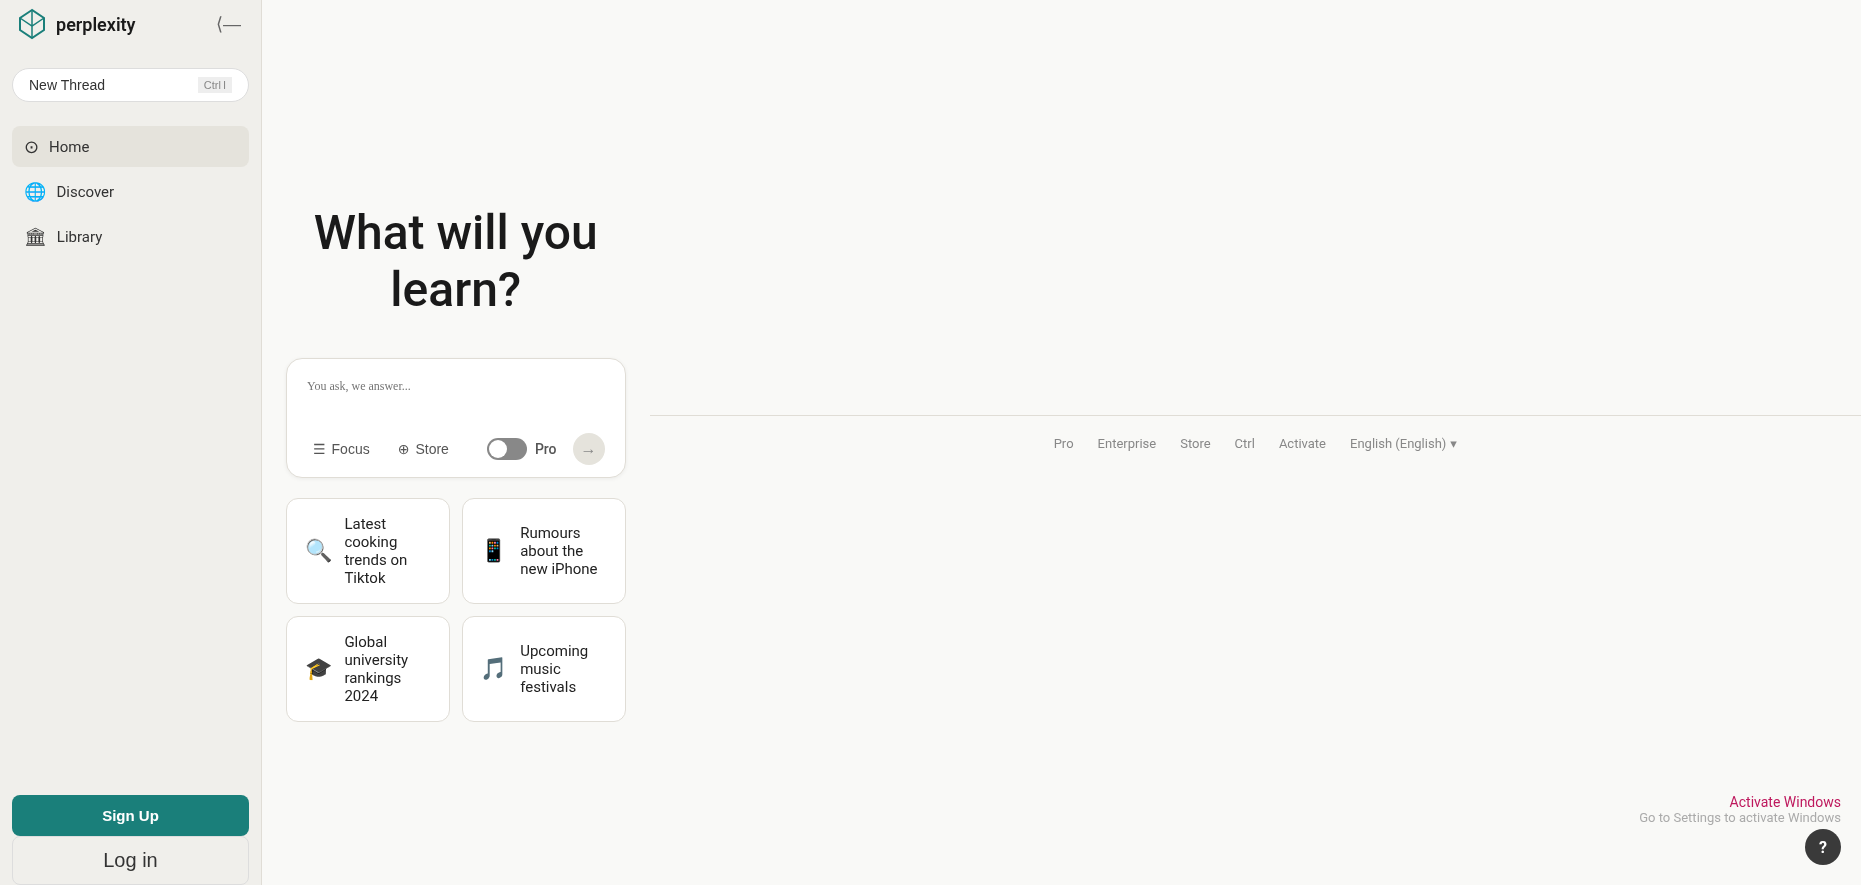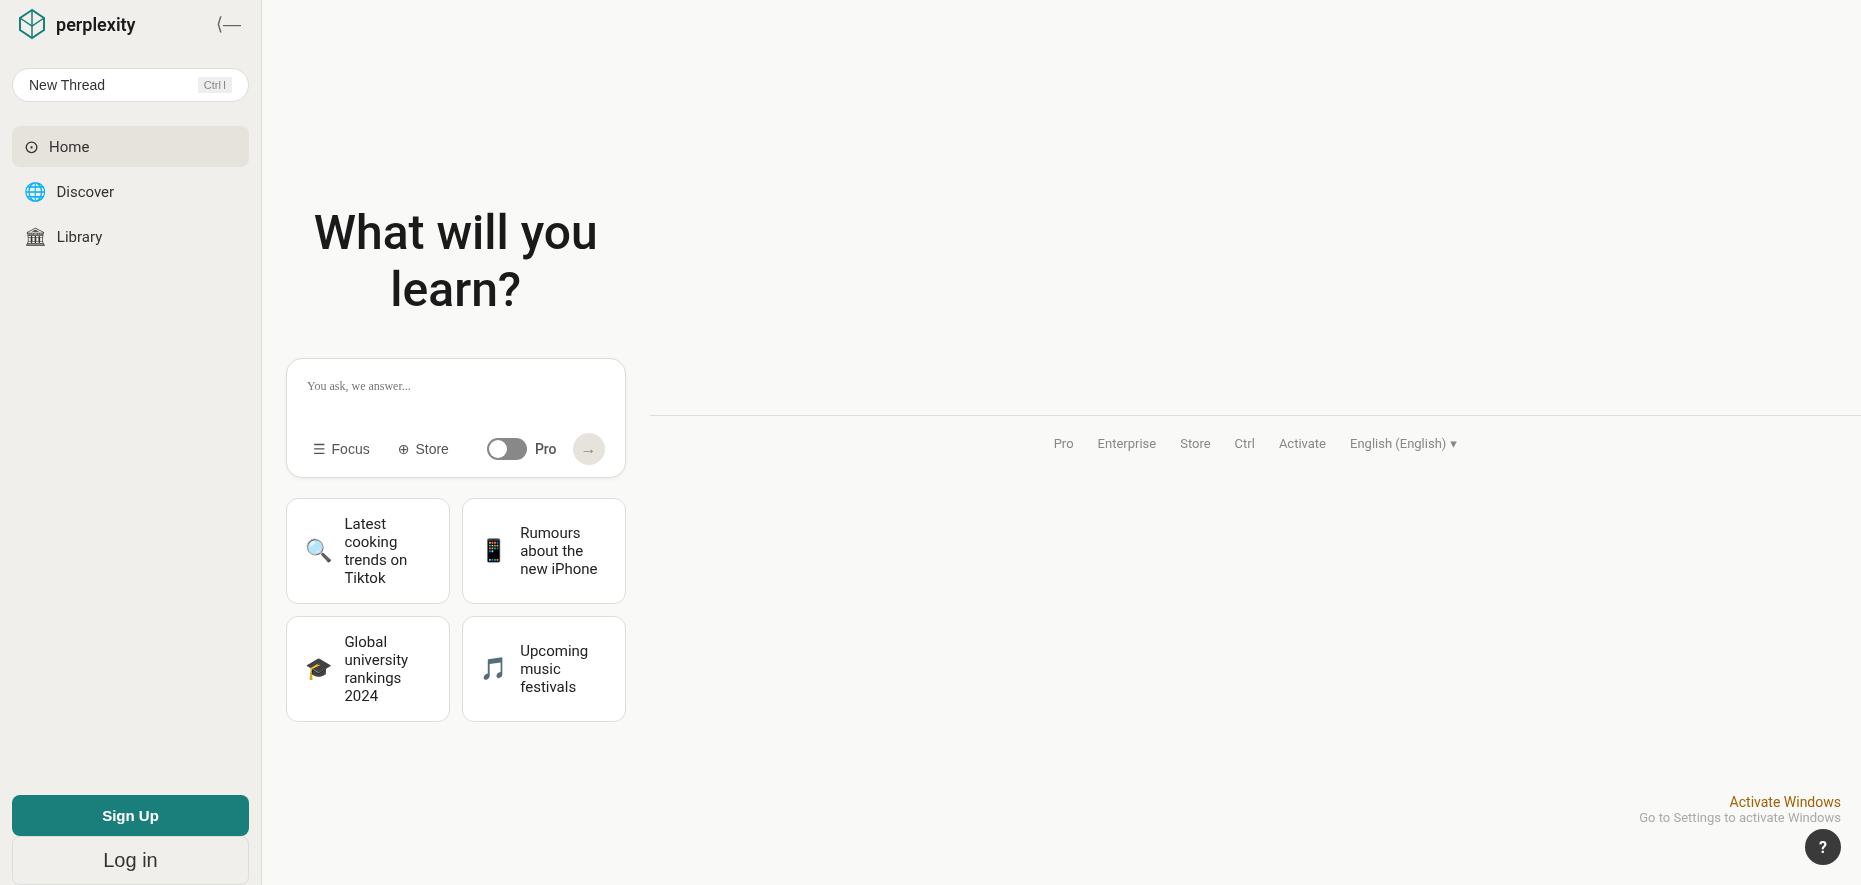--- a/index.html
+++ b/index.html
@@ -269,21 +269,21 @@
     
     .activate-windows {
       position: fixed;
       bottom: 60px;
       right: 20px;
       color: #aaa;
       font-size: 13px;
       text-align: right;
       pointer-events: none;
     }
-    .activate-windows-title { font-size: 14px; color: #a16207; }
+    .activate-windows-title { font-size: 14px; color: #be185d; }
 
     
     .help-btn {
       position: fixed;
       bottom: 20px;
       right: 20px;
       width: 36px;
       height: 36px;
       background: #3a3a3a;
       border-radius: 50%;

